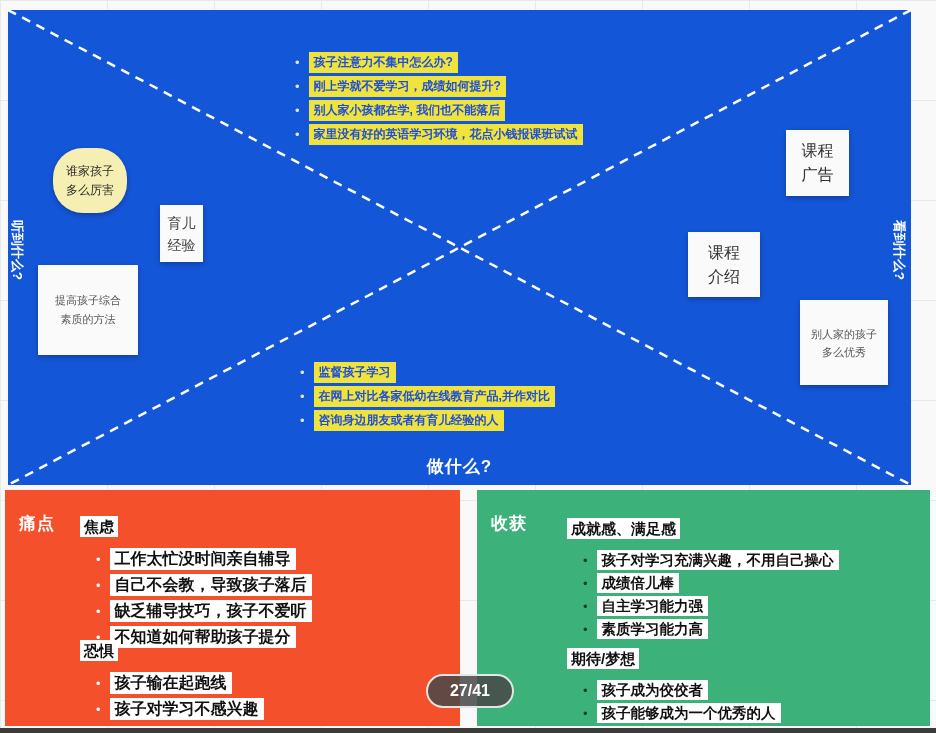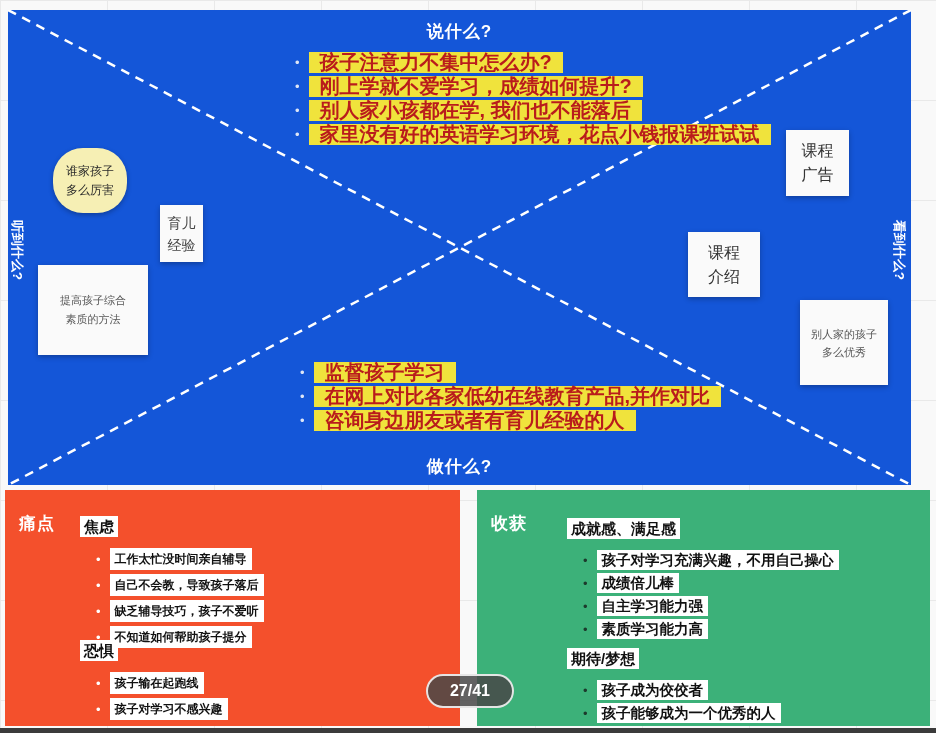--- a/index.html
+++ b/index.html
@@ -36,35 +36,35 @@
   }
   .side-label.hear { left:-40px; top:232px; }
   .side-label.see  { left:842px; top:232px; }
 
   .hl-list { position:absolute; }
   .hl-list.say-list { left:287px; top:42px; }
   .hl-list.do-list  { left:292px; top:352px; }
   .hl-item { display:flex; align-items:center; margin-bottom:3px; }
   .hl-item .dot { color:#dde5f6; font-size:13px; margin-right:9px; line-height:19px; }
   .hl-item .txt {
-    background:var(--highlight-yellow,#f0e33c); color:#b91c1c;
-    font-weight:700; font-size:20px; line-height:19px; padding:1px 11px;
+    background:var(--highlight-yellow,#f0e33c); color:#1d4ed8;
+    font-weight:700; font-size:12px; line-height:19px; padding:1px 5px;
     white-space:nowrap;
   }
 
   .sticky {
     position:absolute; display:flex; align-items:center; justify-content:center;
     text-align:center; white-space:pre-line; color:#2a2a2a;
     background:var(--sticky-white,#fafafa);
     box-shadow:0 2px 5px rgba(0,0,0,0.28);
   }
   .sticky.yellow { background:var(--sticky-yellow,#f6efb4);border-radius:30px; }
   .s-who    { left:45px;  top:138px; width:74px; height:65px; font-size:12px; line-height:19px; }
   .s-parent { left:152px; top:195px; width:43px; height:57px; font-size:14px; line-height:22px; color:#444; }
-  .s-improve{ left:30px;  top:255px; width:110px; height:90px; font-size:11px; line-height:19px; color:#555; }
+  .s-improve{ left:30px;  top:255px; width:100px; height:90px; font-size:11px; line-height:19px; color:#555; }
   .s-ad     { left:778px; top:120px; width:63px; height:66px; font-size:16px; line-height:24px; color:#333; }
   .s-intro  { left:680px; top:222px; width:72px; height:65px; font-size:16px; line-height:24px; color:#333; }
   .s-other  { left:792px; top:290px; width:88px; height:85px; font-size:11px; line-height:18px; color:#555; }
 
   
   .panel { position:absolute; top:490px; height:236px; }
   .pains { left:5px;  width:455px; background:var(--red,#f4502c); }
   .gains { left:477px; width:453px; background:var(--green,#3cb179); }
   .panel-title {
     position:absolute; left:14px; top:10px;
@@ -74,21 +74,21 @@
   .group-label {
     display:inline-block; background:#fff; color:#111;
     font-weight:700; font-size:15px; padding:0 4px; line-height:21px;
     margin-bottom:11px;
   }
   .group-item { display:flex; align-items:center; margin-bottom:4px; }
   .pains .group-item .dot { color:#fff; }
   .gains .group-item .dot { color:#1c3a2c; }
   .group-item .dot { font-size:13px; margin:0 9px 0 16px; }
   .group-item .txt {
-    background:#fff; color:#111; font-weight:700; font-size:12px;
+    background:#fff; color:#111; font-weight:700; font-size:16px;
     line-height:20px; padding:1px 5px; white-space:nowrap;
   }
   .gains .group-item .txt { font-size:14.5px; line-height:18px; }
   .gains .group-item { margin-bottom:3px; }
   .g-anx   { left:75px; top:26px; }
   .g-fear  { left:75px; top:150px; }
   .g-achv  { left:90px; top:28px; }
   .g-dream { left:90px; top:158px; }
 
   
@@ -108,21 +108,20 @@
 <body>
 
 <div class="screen">
 
   <div class="canvas">
     <svg class="diag" width="903" height="475" viewBox="0 0 903 475">
       <line x1="0" y1="0" x2="903" y2="475" stroke="#ffffff" stroke-width="2.5" stroke-dasharray="9 7"></line>
       <line x1="903" y1="0" x2="0" y2="475" stroke="#ffffff" stroke-width="2.5" stroke-dasharray="9 7"></line>
     </svg>
 
-    <div class="quad-title say">说什么?</div>
     <div class="quad-title do">做什么?</div>
     <div class="side-label hear">听到什么?</div>
     <div class="side-label see">看到什么?</div>
 
     <div class="hl-list say-list">
       <div class="hl-item">
           <span class="dot">•</span>
           <span class="txt">孩子注意力不集中怎么办?</span>
         </div>
       <div class="hl-item">

